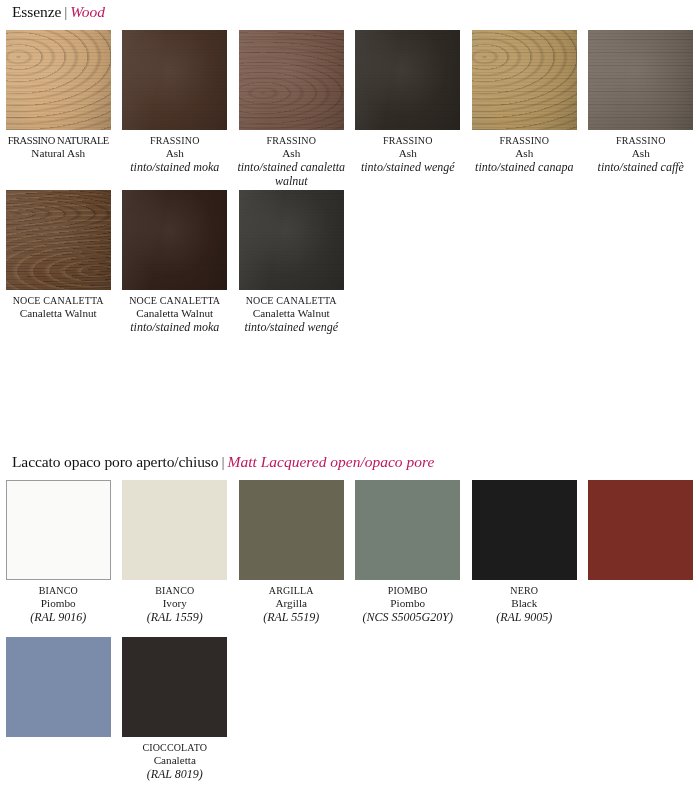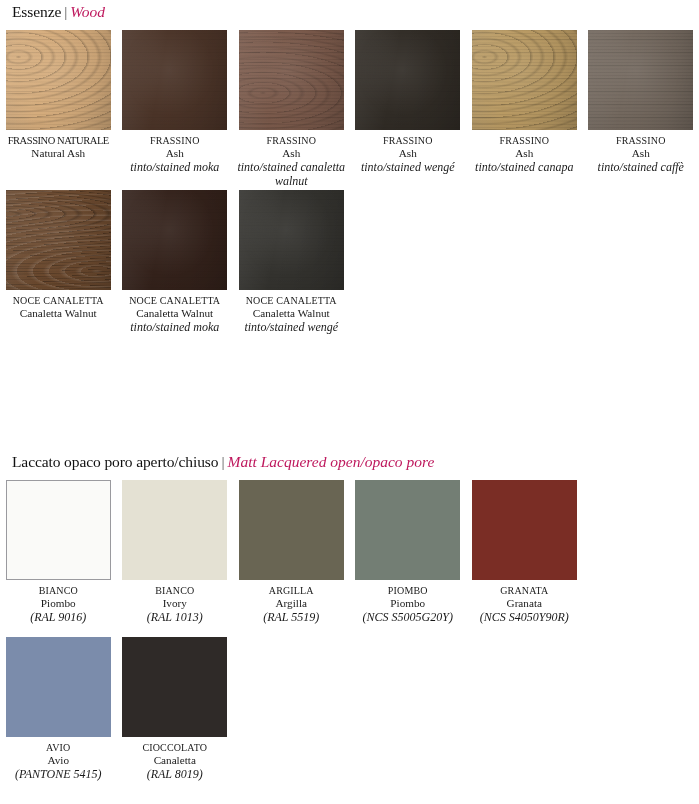--- a/index.html
+++ b/index.html
@@ -355,21 +355,21 @@
         <span class="label-en">Piombo</span>
         <span class="label-note">(RAL 9016)</span>
       </div>
     </div>
 
     <div class="swatch-cell">
       <div class="swatch-chip" style="background:#E4E1D3"></div>
       <div class="swatch-label">
         <span class="label-it">BIANCO</span>
         <span class="label-en">Ivory</span>
-        <span class="label-note">(RAL 1013)</span>
+        <span class="label-note">(RAL 1559)</span>
       </div>
     </div>
 
     <div class="swatch-cell">
       <div class="swatch-chip" style="background:#696553"></div>
       <div class="swatch-label">
         <span class="label-it">ARGILLA</span>
         <span class="label-en">Argilla</span>
         <span class="label-note">(RAL 5519)</span>
       </div>
@@ -377,42 +377,40 @@
 
     <div class="swatch-cell">
       <div class="swatch-chip" style="background:#737E74"></div>
       <div class="swatch-label">
         <span class="label-it">PIOMBO</span>
         <span class="label-en">Piombo</span>
         <span class="label-note">(NCS S5005G20Y)</span>
       </div>
     </div>
 
+    <div class="swatch-cell">
+      <div class="swatch-chip" style="background:#1C1C1C"></div>
+      <div class="swatch-label">
+        <span class="label-it">NERO</span>
+        <span class="label-en">Black</span>
+        <span class="label-note">(RAL 9005)</span>
+      </div>
+    </div>
 
     <div class="swatch-cell">
       <div class="swatch-chip" style="background:#7A2D25"></div>
-      <div class="swatch-label">
-        <span class="label-it">GRANATA</span>
-        <span class="label-en">Granata</span>
-        <span class="label-note">(NCS S4050Y90R)</span>
-      </div>
     </div>
 
   </div>
 
   <div class="swatch-grid" id="lacquer-row-2">
 
 
     <div class="swatch-cell">
       <div class="swatch-chip" style="background:#7B8CAB"></div>
-      <div class="swatch-label">
-        <span class="label-it">AVIO</span>
-        <span class="label-en">Avio</span>
-        <span class="label-note">(PANTONE 5415)</span>
-      </div>
     </div>
 
 
     <div class="swatch-cell">
       <div class="swatch-chip" style="background:#2F2A28"></div>
       <div class="swatch-label">
         <span class="label-it">CIOCCOLATO</span>
         <span class="label-en">Canaletta</span>
         <span class="label-note">(RAL 8019)</span>
       </div>

